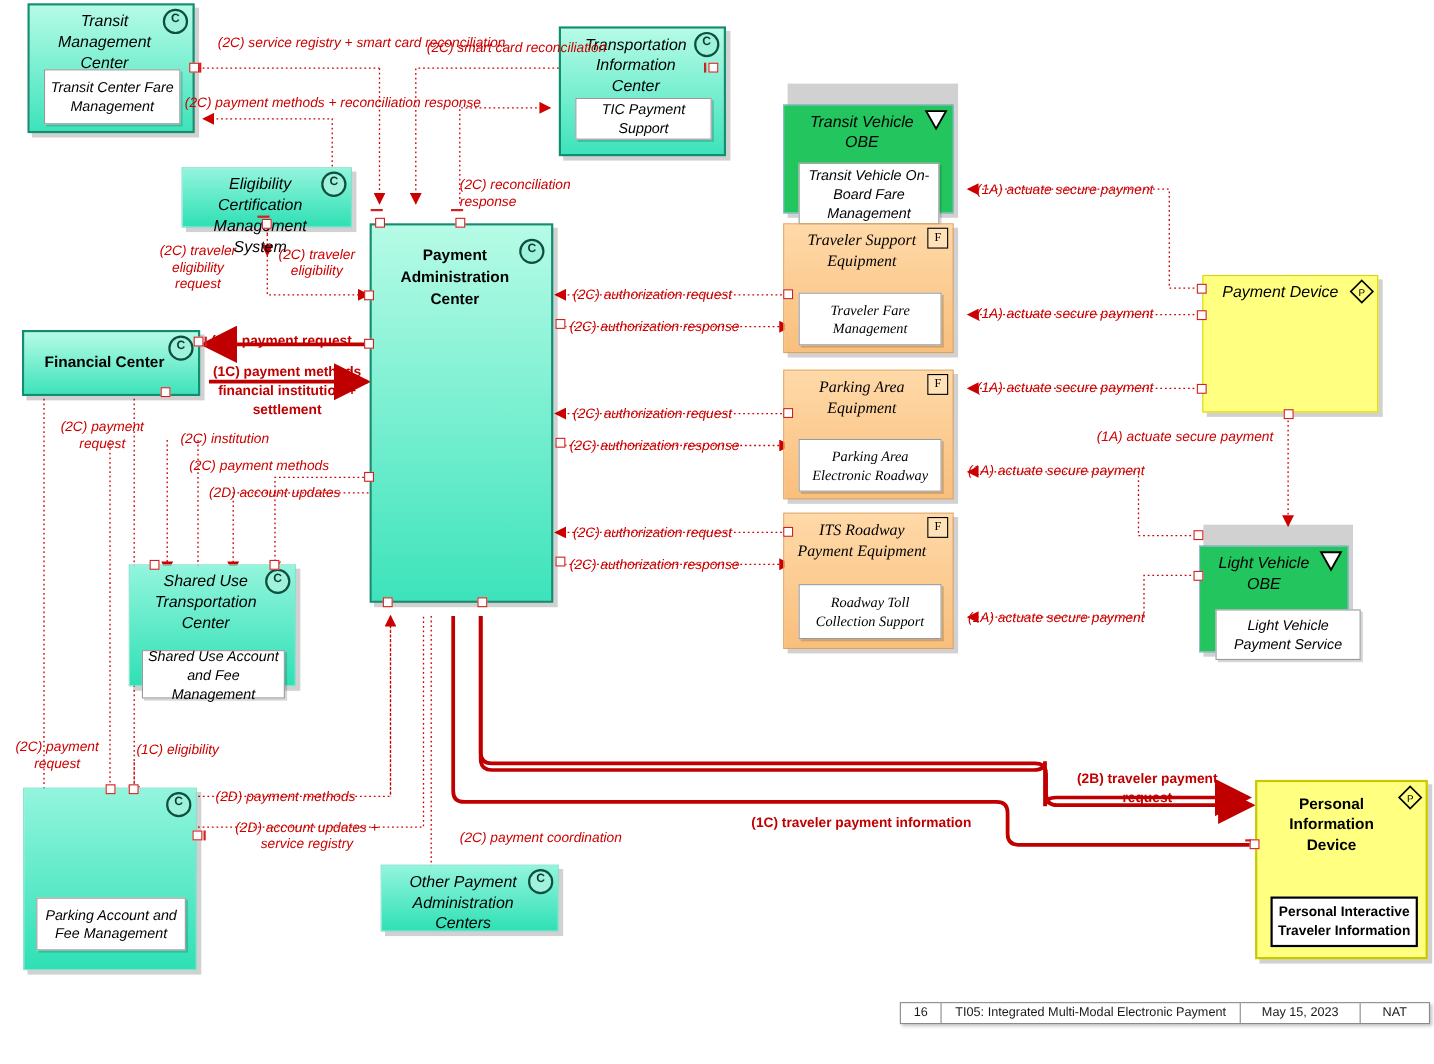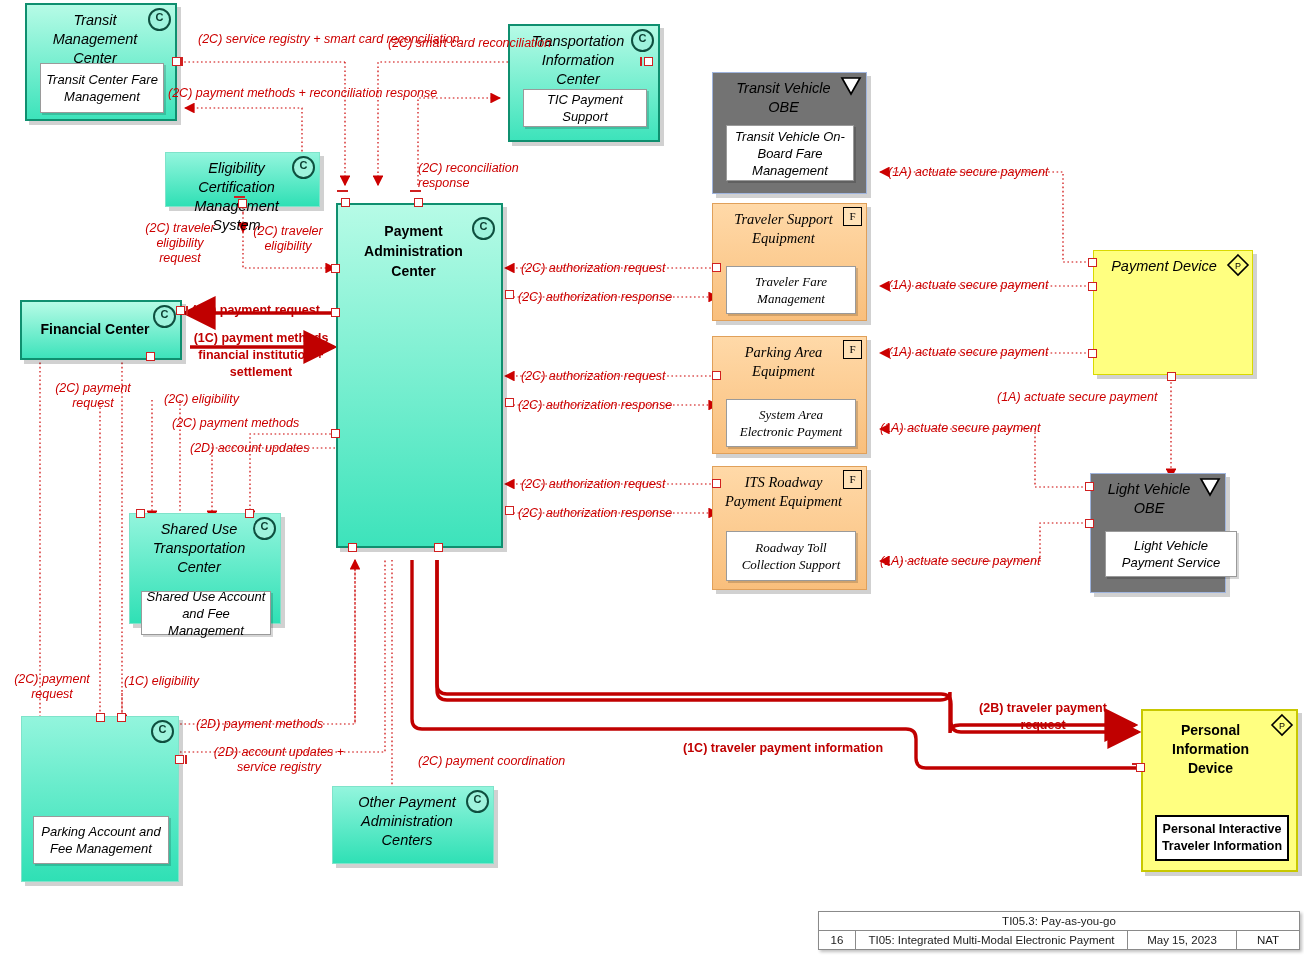--- a/index.html
+++ b/index.html
@@ -18,21 +18,21 @@
          border:1px solid #9a9a9a;text-align:center;font-style:italic;
          font-size:13px;line-height:17px;color:#000;
          display:flex;align-items:center;justify-content:center;padding:2px 4px;
          box-shadow:2px 2px 0 rgba(0,0,0,.16);}
   .subfn.bold{font-style:normal;font-weight:bold;border:2px solid #000;box-shadow:none;}
 
   
   .center .body{background:linear-gradient(180deg,#b6fbe6 0%,#3de3bb 100%);border:2px solid #0f8f6f;}
   .center.plain .body{background:linear-gradient(180deg,#93f5dd 0%,#2fe0b5 100%);border:1px solid #7fe3ca;}
   .field .body{background:linear-gradient(180deg,#ffd9a8 0%,#f9bf7c 100%);border:1px solid #e0a05a;font-family:Liberation Serif, serif;}
-  .vehicle .body{background:#737373;border:1px solid #9fb4dd;}
+  .vehicle .body{background:#22c55e;border:1px solid #9fb4dd;margin-top:23px;}
   .personal .body{background:#ffff80;border:2px solid #c8c800;}
   .personal2 .body{background:#ffff80;border:1px solid #d9d900;}
 
   
   .badge{position:absolute;right:4px;top:3px;width:19px;height:19px;}
   .badge-c{border:2px solid #0e4f3f;border-radius:50%;background:#9ff3dd;
            font-size:11px;font-weight:bold;line-height:15px;text-align:center;color:#0b3c30;}
   .badge-f{border:1.6px solid #000;background:#ffe2b8;font-size:11px;
            line-height:17px;text-align:center;color:#000;width:17px;height:17px;}
   .badge-v{width:22px;height:20px;}
@@ -172,38 +172,38 @@
   </div>
 
   <div class="node center bold" style="left:20px;top:300px;width:162px;height:60px;">
     <div class="shadow"></div>
     <div class="body">
       <div class="title" style="padding-top:18px;font-size:14px;">Financial Center</div>
       <div class="badge badge-c">C</div>
     </div>
   </div>
 
-  <div class="node center plain" style="left:129px;top:513px;width:152px;height:111px;">
+  <div class="node center plain" style="left:117px;top:513px;width:152px;height:111px;">
     <div class="shadow"></div>
     <div class="body">
       <div class="title">Shared Use Transportation Center</div>
       <div class="badge badge-c">C</div>
       <div class="subfn" style="left:11px;top:77px;width:130px;height:44px;">Shared Use Account and Fee Management</div>
     </div>
   </div>
 
   <div class="node center plain" style="left:21px;top:716px;width:158px;height:166px;">
     <div class="shadow"></div>
     <div class="body">
       <div class="badge badge-c">C</div>
       <div class="subfn" style="left:11px;top:99px;width:136px;height:48px;">Parking Account and Fee Management</div>
     </div>
   </div>
 
-  <div class="node center plain" style="left:332px;top:786px;width:162px;height:78px;">
+  <div class="node center plain" style="left:346px;top:786px;width:162px;height:61px;">
     <div class="shadow"></div>
     <div class="body">
       <div class="title">Other Payment Administration Centers</div>
       <div class="badge badge-c">C</div>
     </div>
   </div>
 
   <div class="node vehicle" style="left:712px;top:72px;width:155px;height:122px;">
     <div class="shadow"></div>
     <div class="body">
@@ -224,21 +224,21 @@
       <div class="badge badge-f">F</div>
       <div class="subfn" style="left:13px;top:62px;width:130px;height:48px;">Traveler Fare Management</div>
     </div>
   </div>
 
   <div class="node field" style="left:712px;top:336px;width:155px;height:118px;">
     <div class="shadow"></div>
     <div class="body">
       <div class="title">Parking Area Equipment</div>
       <div class="badge badge-f">F</div>
-      <div class="subfn" style="left:13px;top:62px;width:130px;height:48px;">System Area Electronic Payment</div>
+      <div class="subfn" style="left:13px;top:62px;width:130px;height:48px;">Parking Area Electronic Roadway</div>
     </div>
   </div>
 
   <div class="node field" style="left:712px;top:466px;width:155px;height:124px;">
     <div class="shadow"></div>
     <div class="body">
       <div class="title">ITS Roadway Payment Equipment</div>
       <div class="badge badge-f">F</div>
       <div class="subfn" style="left:13px;top:64px;width:130px;height:50px;">Roadway Toll Collection Support</div>
     </div>
@@ -335,21 +335,21 @@
   <div class="lbl ctr" style="left:388px;top:36px;width:120px;">(2C) smart card reconciliation</div>
   <div class="lbl" style="left:418px;top:161px;width:130px;white-space:normal;">(2C) reconciliation response</div>
 
   <div class="lbl ctr" style="left:142px;top:221px;width:76px;white-space:normal;">(2C) traveler eligibility request</div>
   <div class="lbl ctr" style="left:246px;top:224px;width:84px;white-space:normal;">(2C) traveler eligibility</div>
 
   <div class="lbl bold" style="left:192px;top:303px;">(2C) payment request</div>
   <div class="lbl bold ctr" style="left:180px;top:330px;width:162px;white-space:normal;line-height:17px;">(1C) payment methods financial institution + settlement</div>
 
   <div class="lbl ctr" style="left:50px;top:381px;width:86px;white-space:normal;">(2C) payment request</div>
-  <div class="lbl" style="left:164px;top:392px;">(2C) eligibility</div>
+  <div class="lbl" style="left:164px;top:392px;">(2C) institution</div>
   <div class="lbl" style="left:172px;top:416px;">(2C) payment methods</div>
   <div class="lbl" style="left:190px;top:441px;">(2D) account updates</div>
 
   <div class="lbl ctr" style="left:6px;top:672px;width:92px;white-space:normal;">(2C) payment request</div>
   <div class="lbl" style="left:124px;top:674px;">(1C) eligibility</div>
   <div class="lbl" style="left:196px;top:717px;">(2D) payment methods</div>
   <div class="lbl ctr" style="left:196px;top:745px;width:166px;white-space:normal;">(2D) account updates + service registry</div>
   <div class="lbl" style="left:418px;top:754px;">(2C) payment coordination</div>
 
   <div class="lbl" style="left:521px;top:261px;">(2C) authorization request</div>
@@ -363,21 +363,20 @@
   <div class="lbl" style="left:888px;top:278px;">(1A) actuate secure payment</div>
   <div class="lbl" style="left:888px;top:345px;">(1A) actuate secure payment</div>
   <div class="lbl" style="left:997px;top:390px;">(1A) actuate secure payment</div>
   <div class="lbl" style="left:880px;top:421px;">(1A) actuate secure payment</div>
   <div class="lbl" style="left:880px;top:554px;">(1A) actuate secure payment</div>
 
   <div class="lbl bold ctr" style="left:965px;top:700px;width:156px;white-space:normal;line-height:17px;">(2B) traveler payment request</div>
   <div class="lbl bold" style="left:683px;top:741px;">(1C) traveler payment information</div>
 
   <div id="titleblock">
-    <div id="tb-row1">TI05.3: Pay-as-you-go</div>
     <div id="tb-row2">
       <div id="tb-num">16</div>
       <div id="tb-name" class="tb-sep">TI05: Integrated Multi-Modal Electronic Payment</div>
       <div id="tb-date" class="tb-sep">May 15, 2023</div>
       <div id="tb-org" class="tb-sep">NAT</div>
     </div>
   </div>
 
 </div>
 

